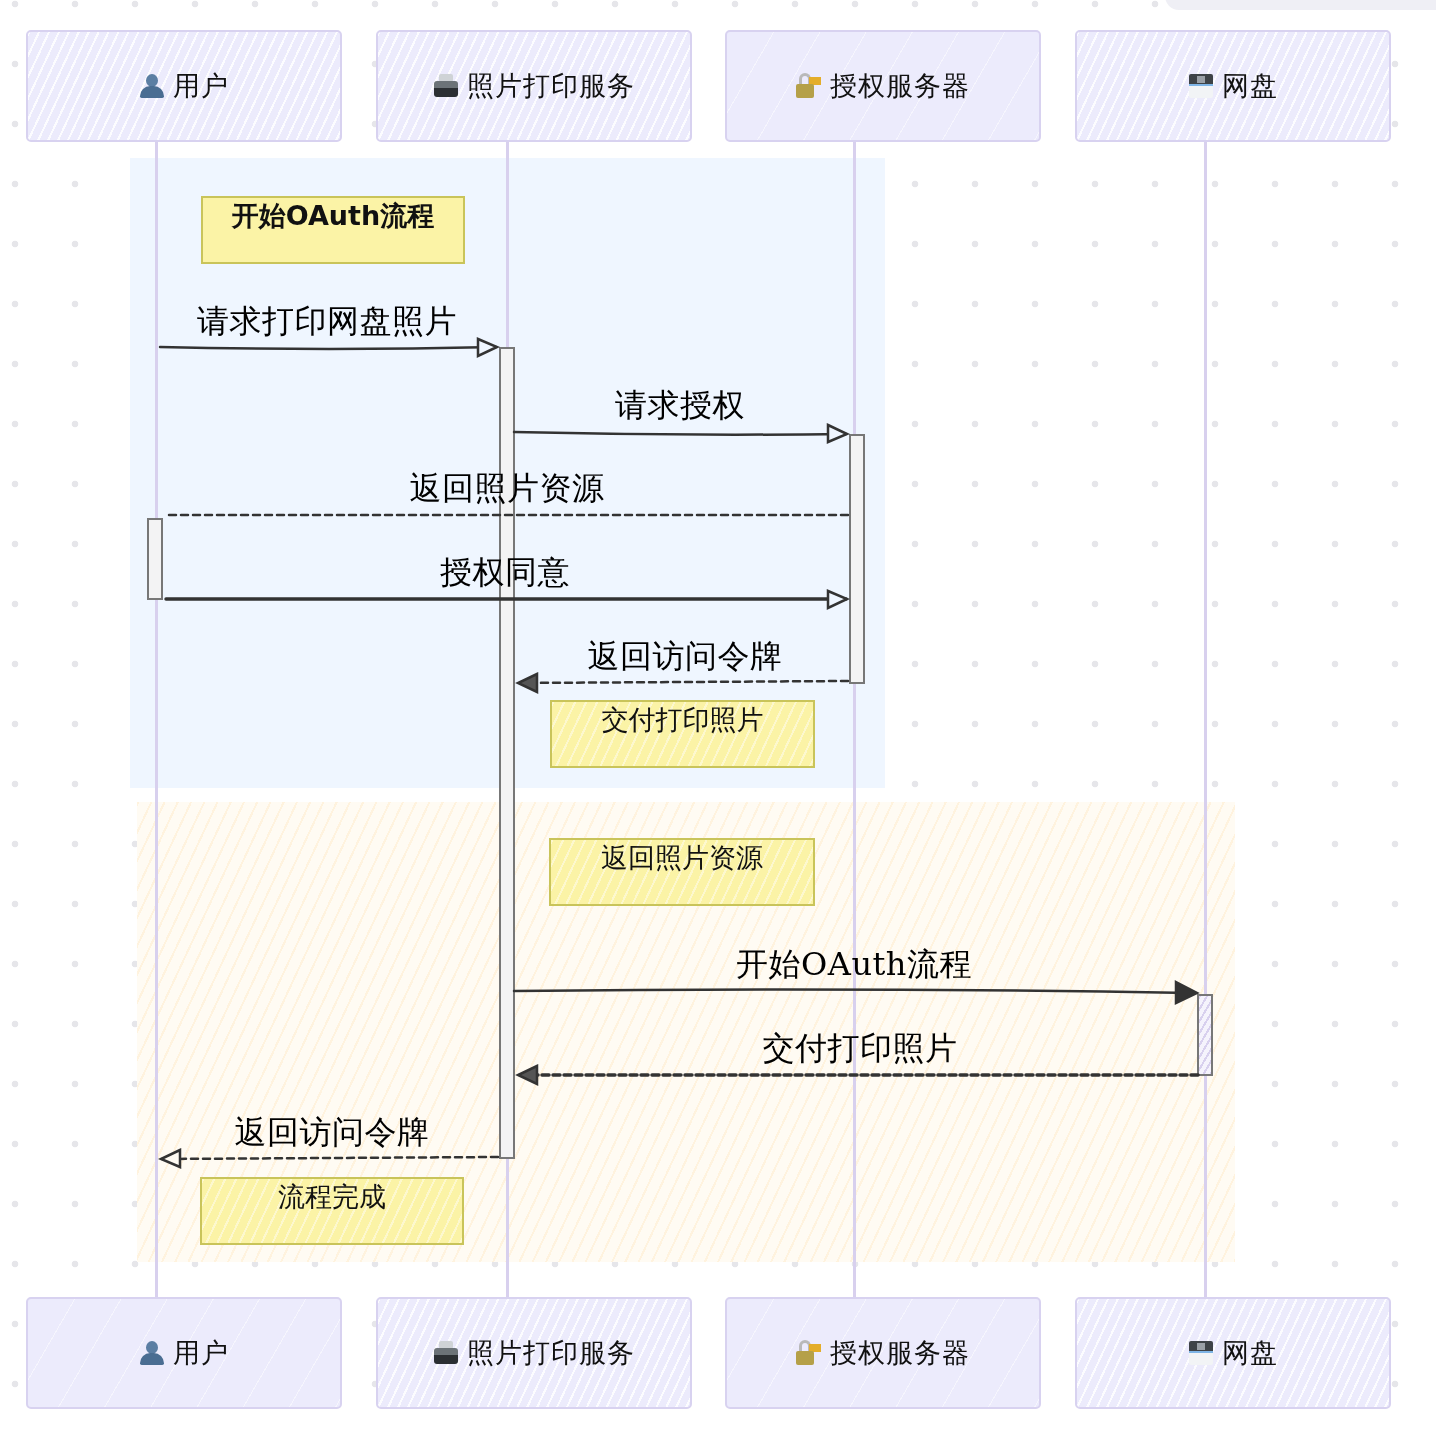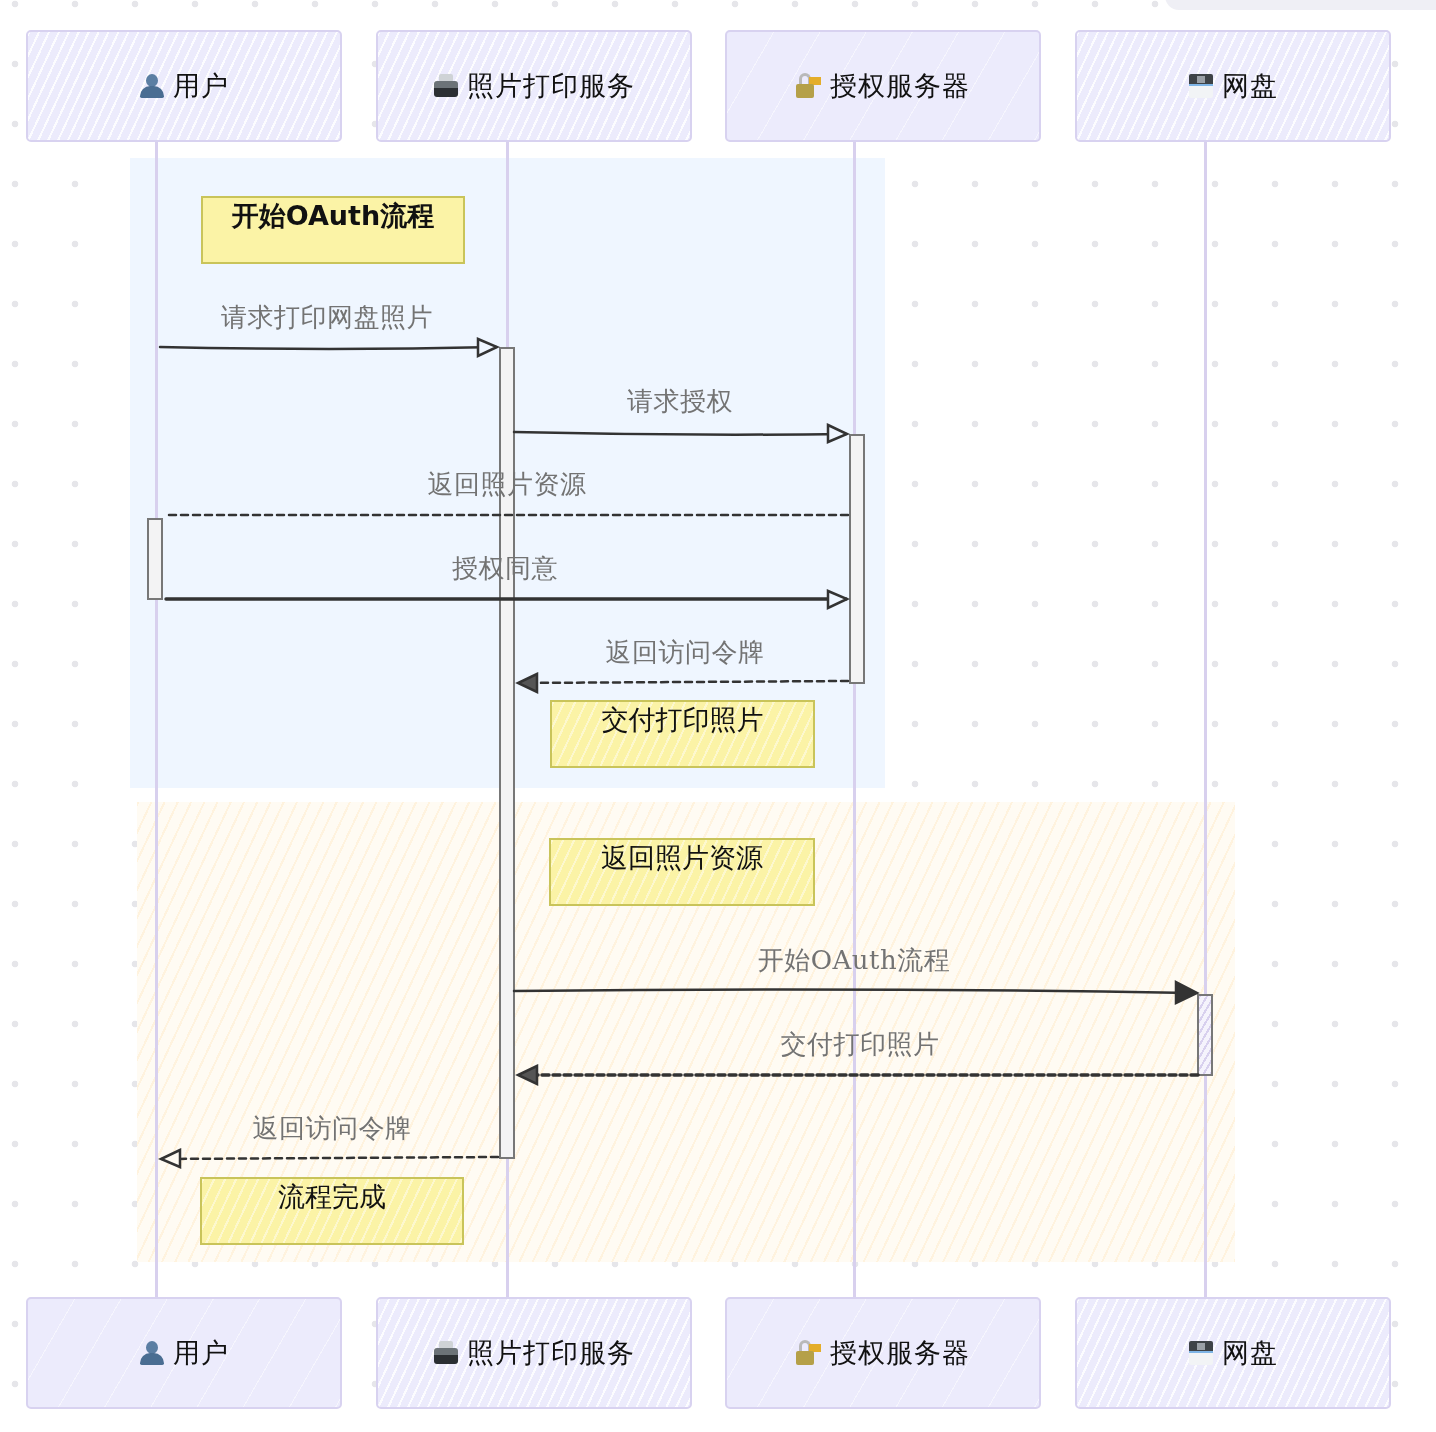--- a/index.html
+++ b/index.html
@@ -93,21 +93,21 @@
     position: absolute; height: 68px; box-sizing: border-box;
     border: 2px solid #c9c45a; background-color: #fbf3a6;
     background-image: repeating-linear-gradient(115deg, rgba(255,255,255,0.45) 0 2px, transparent 2px 10px);
     display: flex; justify-content: center;
     font-size: 27px; color: #111; font-family: "DejaVu Serif", "Liberation Serif", serif;
   }
   .note.bold { font-family: "DejaVu Sans", "Liberation Sans", sans-serif; font-weight: bold; }
   .note.solid { background-image: none; }
 
   .msg-label {
-    position: absolute; font-size: 26px; color: #737373; white-space: nowrap;
+    position: absolute; font-size: 32px; color: #000000; white-space: nowrap;
     transform: translateX(-50%); font-family: "DejaVu Serif", "Liberation Serif", serif;
     letter-spacing: 0.5px;
   }
   svg.arrows { position: absolute; left: 0; top: 0; }
 </style>
 </head>
 <body>
 
 <div class="topbar"></div>
 

